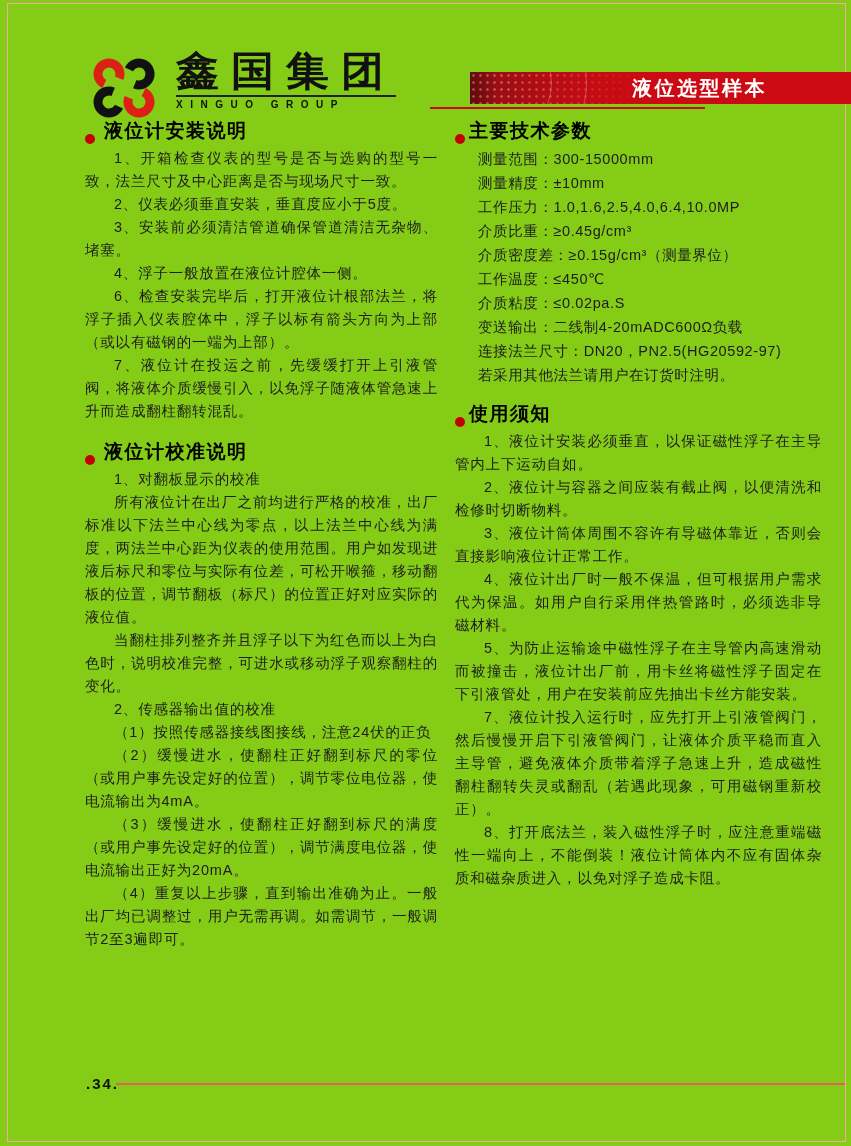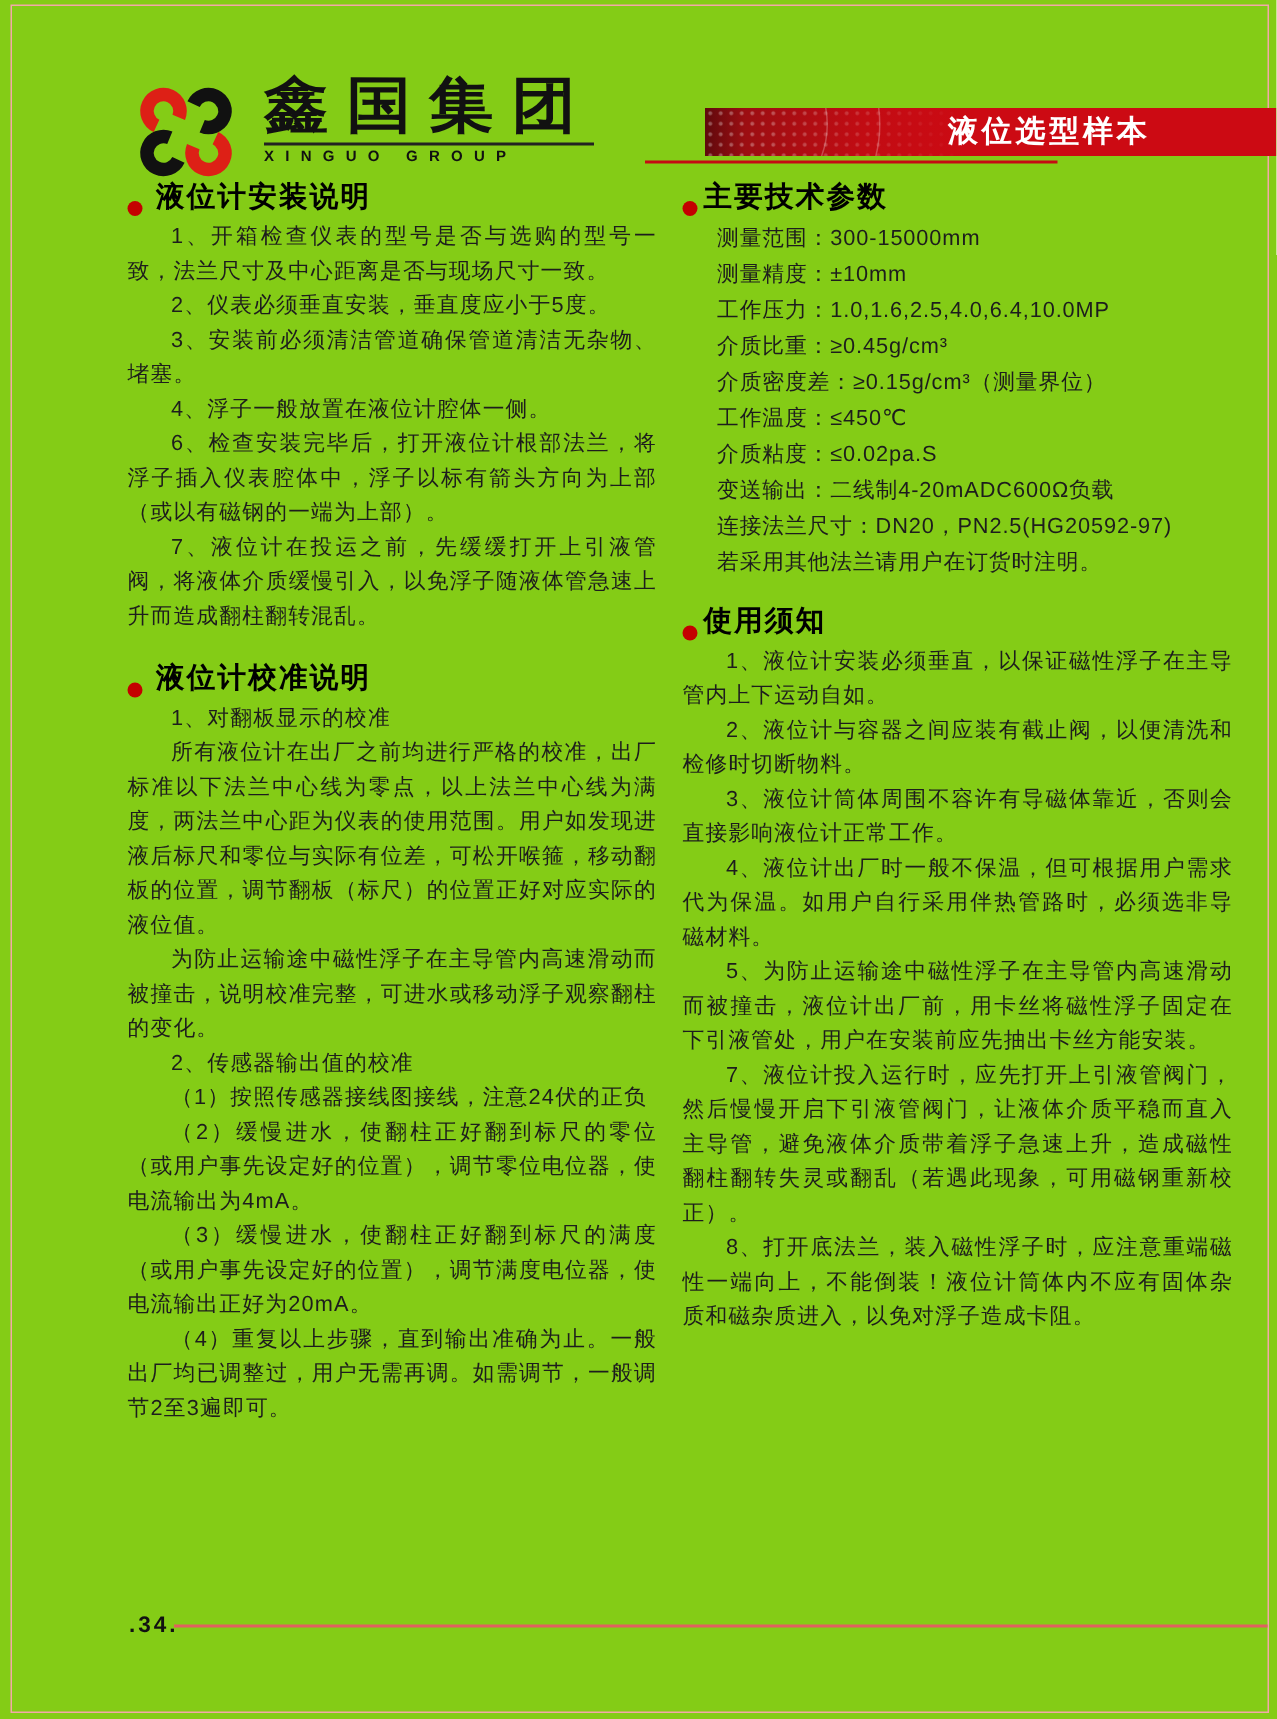--- a/index.html
+++ b/index.html
@@ -110,21 +110,21 @@
     <p class="body">6、检查安装完毕后，打开液位计根部法兰，将浮子插入仪表腔体中，浮子以标有箭头方向为上部（或以有磁钢的一端为上部）。</p>
     <p class="body">7、液位计在投运之前，先缓缓打开上引液管阀，将液体介质缓慢引入，以免浮子随液体管急速上升而造成翻柱翻转混乱。</p>
 
     <div class="sec-gap-left"></div>
     <div class="sec-head">
       <span class="dot"></span>
       <span class="sec-title">液位计校准说明</span>
     </div>
     <p class="body">1、对翻板显示的校准</p>
     <p class="body">所有液位计在出厂之前均进行严格的校准，出厂标准以下法兰中心线为零点，以上法兰中心线为满度，两法兰中心距为仪表的使用范围。用户如发现进液后标尺和零位与实际有位差，可松开喉箍，移动翻板的位置，调节翻板（标尺）的位置正好对应实际的液位值。</p>
-    <p class="body">为防止运输途中磁性浮子在主导管内高速滑动而被撞击，说明校准完整，可进水或移动浮子观察翻柱的变化。</p>
+    <p class="body">当翻柱排列整齐并且浮子以下为红色而以上为白色时，说明校准完整，可进水或移动浮子观察翻柱的变化。</p>
     <p class="body">2、传感器输出值的校准</p>
     <p class="body">（1）按照传感器接线图接线，注意24伏的正负</p>
     <p class="body">（2）缓慢进水，使翻柱正好翻到标尺的零位（或用户事先设定好的位置），调节零位电位器，使电流输出为4mA。</p>
     <p class="body">（3）缓慢进水，使翻柱正好翻到标尺的满度（或用户事先设定好的位置），调节满度电位器，使电流输出正好为20mA。</p>
     <p class="body">（4）重复以上步骤，直到输出准确为止。一般出厂均已调整过，用户无需再调。如需调节，一般调节2至3遍即可。</p>
   </div>
 
   <div class="col col-right">
     <div class="sec-head">
       <span class="dot"></span>

